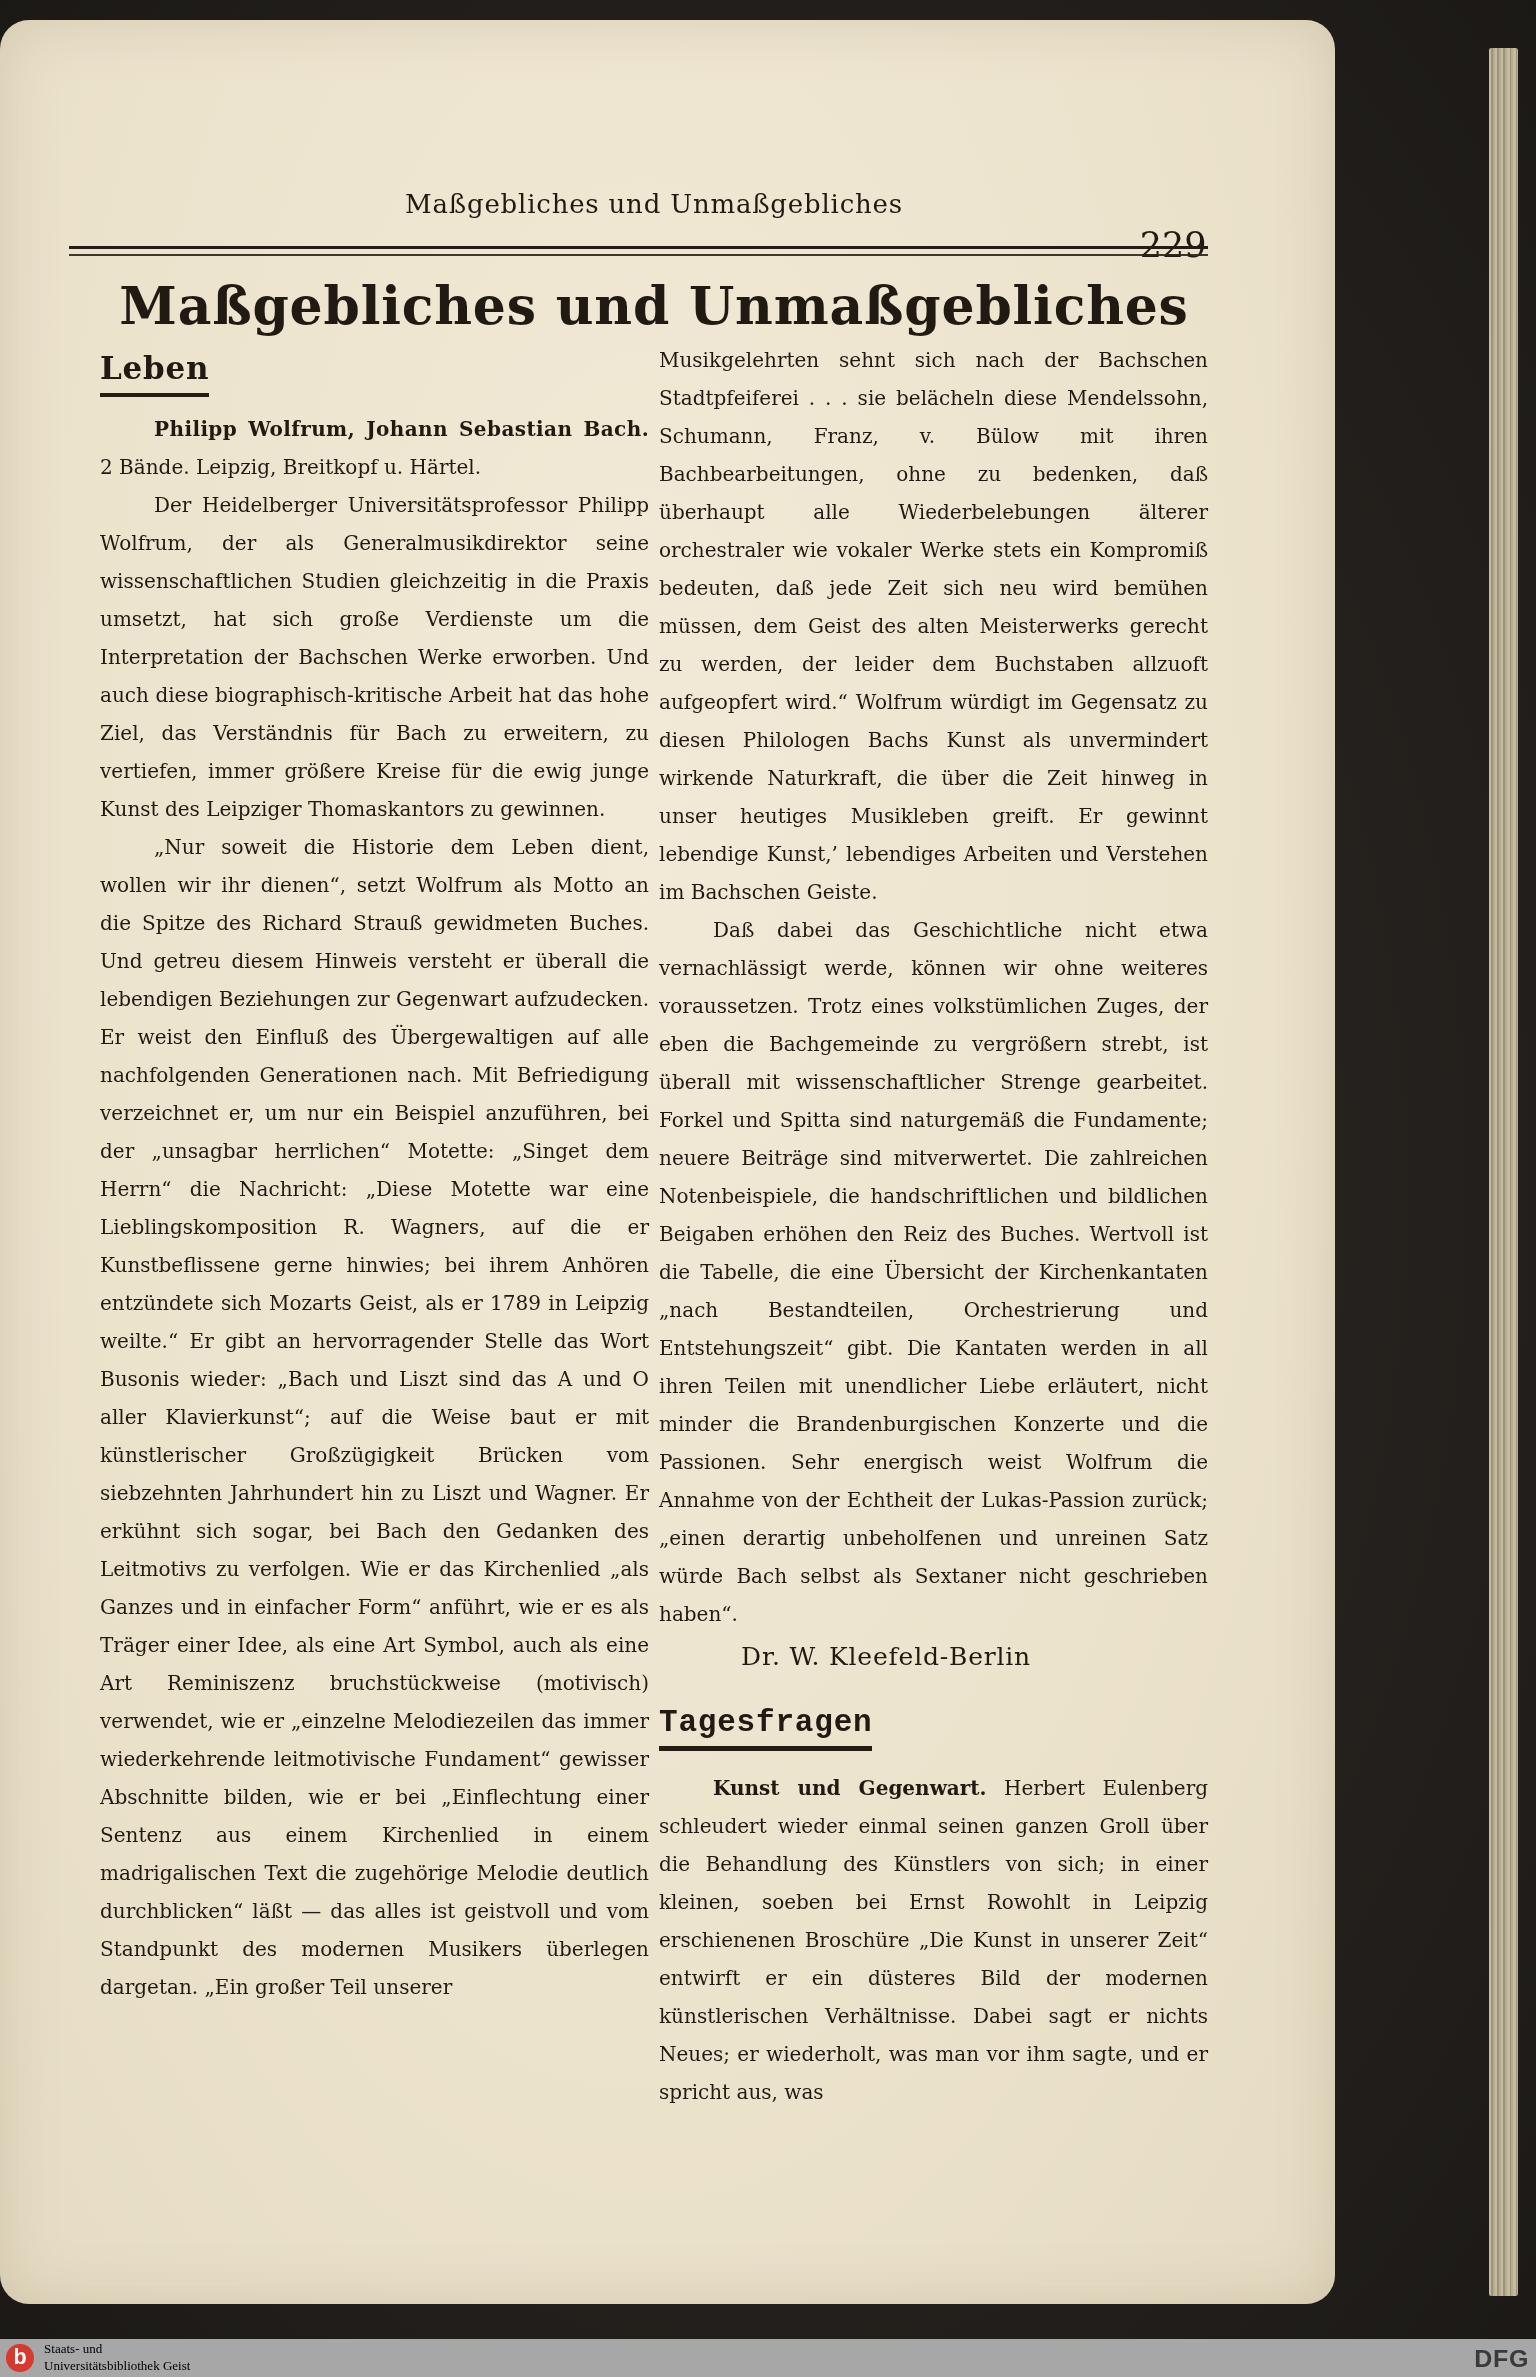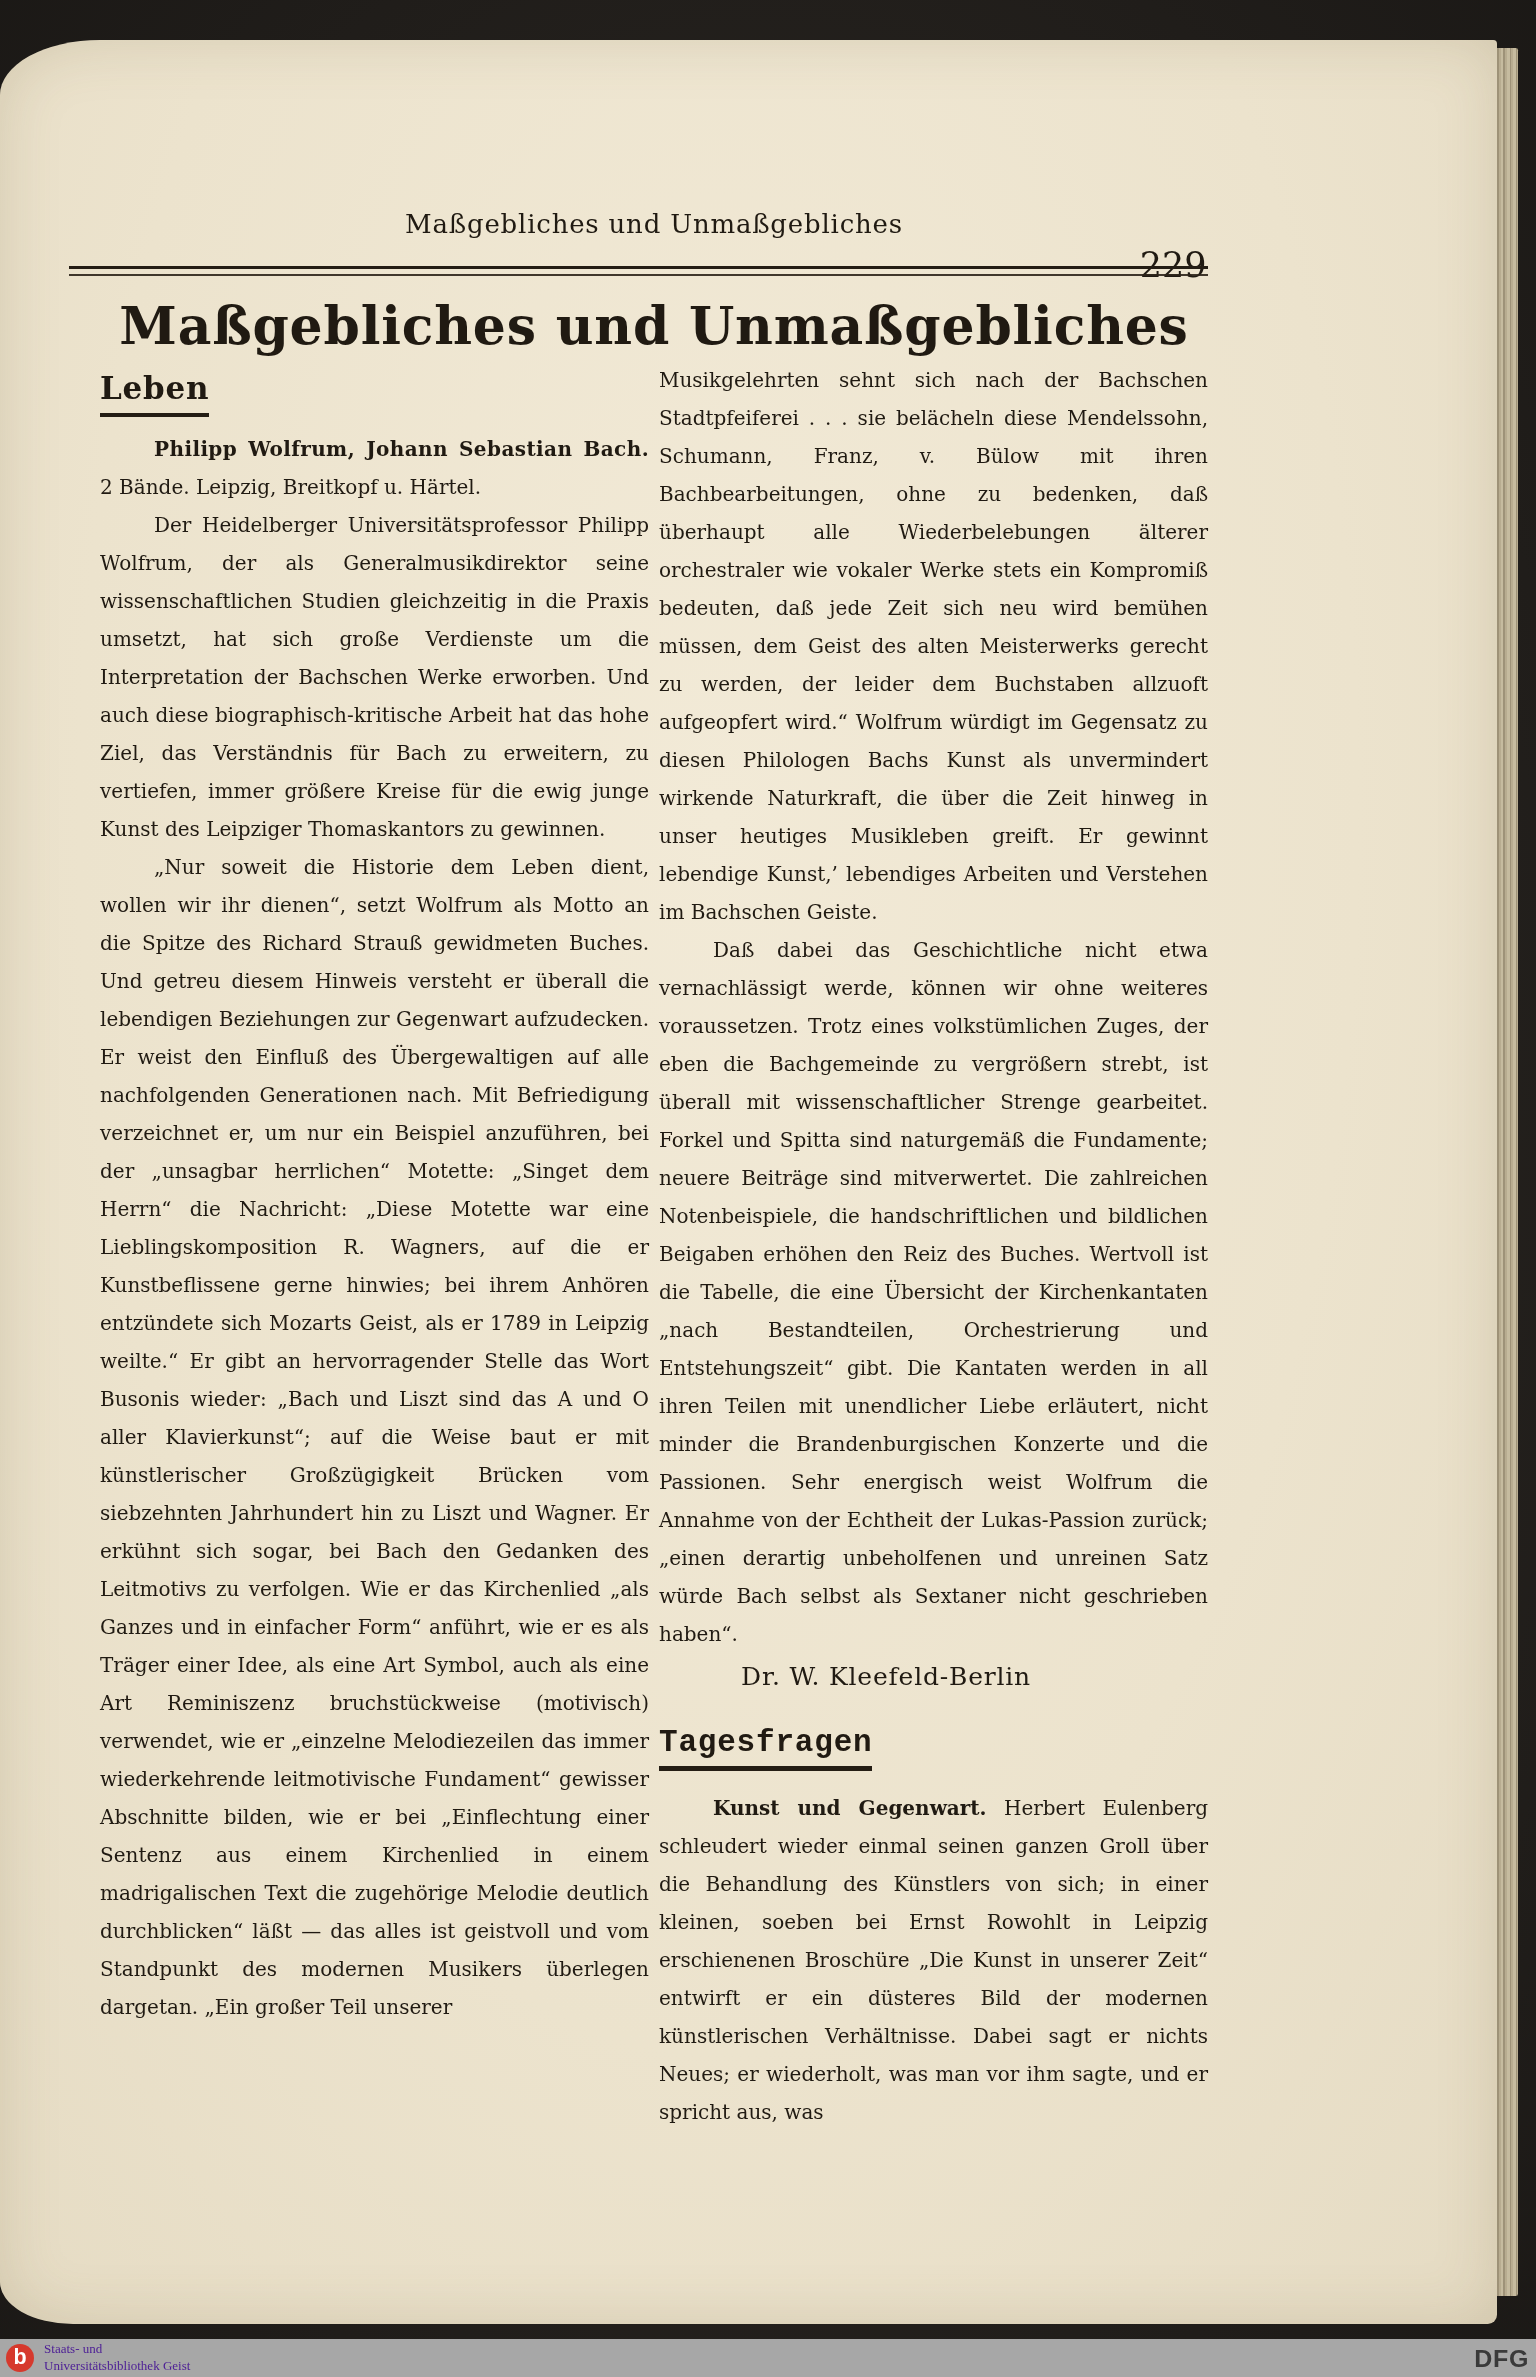--- a/index.html
+++ b/index.html
@@ -16,27 +16,28 @@
       radial-gradient(ellipse at 50% 50%, rgba(70,65,58,.25) 0%, rgba(0,0,0,.35) 100%),
       #2a2622;
   }
   
   .page-edge{
     position:absolute;left:1489px;top:48px;width:29px;height:2248px;
     background:repeating-linear-gradient(90deg,#c6bb9f 0 2.3px,#9e9278 2.3px 3.8px,#b8ac90 3.8px 6.1px);
     border-radius:2.3px;
   }
   .paper{
-    position:absolute;left:0;top:40px;width:1497px;height:2284px;
+    position:absolute;left:0;top:20px;width:1335px;height:2284px;
     background:radial-gradient(ellipse at 48% 34%, #f2ead7 0%, #ece3cd 58%, #e5dbc3 100%);
     border-top-left-radius:100px 55px;
     border-bottom-left-radius:73px 42px;
     border-top-right-radius:3.8px;
     border-bottom-right-radius:9.2px;
     box-shadow:inset 0 0 61px rgba(110,92,56,.18);
+    border-radius:29px;
   }
   .content{position:absolute;left:100px;top:0;width:1108px;}
 
   .running-head-row{position:absolute;top:169px;left:0;width:100%;text-align:center;}
   .running-head{font-size:26px;letter-spacing:0.8px;}
   .page-number{position:absolute;right:1.5px;top:-7.7px;font-size:35px;margin-top:44px;}
 
   .rule-double{position:absolute;top:226px;left:-31px;width:1139px;}
   .rule-double .r1{height:3.1px;background:#241d14;}
   .rule-double .r2{height:2.3px;background:#2c2419;margin-top:4.6px;opacity:.9;}
@@ -71,21 +72,21 @@
     display:flex;align-items:center;
   }
   .logo-circle{
     width:28px;height:28px;border-radius:50%;
     margin-left:6.1px;flex:0 0 auto;
     display:flex;align-items:center;justify-content:center;
     color:#ffffff;font-family:"Liberation Sans", sans-serif;
     font-weight:bold;font-size:21.5px;line-height:1;
   }
   .library-name{
-    margin-left:10px;color:#4c1d95;
+    margin-left:10px;color:#000000;
     font-family:"Liberation Serif", serif;
     font-size:13px;line-height:1.3;
   }
   .dfg{
     margin-left:auto;margin-right:7.7px;
     font-family:"Liberation Sans", sans-serif;
     font-weight:bold;font-size:25px;color:#3a3a3a;
     letter-spacing:0.8px;transform:scaleY(.95);
   }
 </style>

